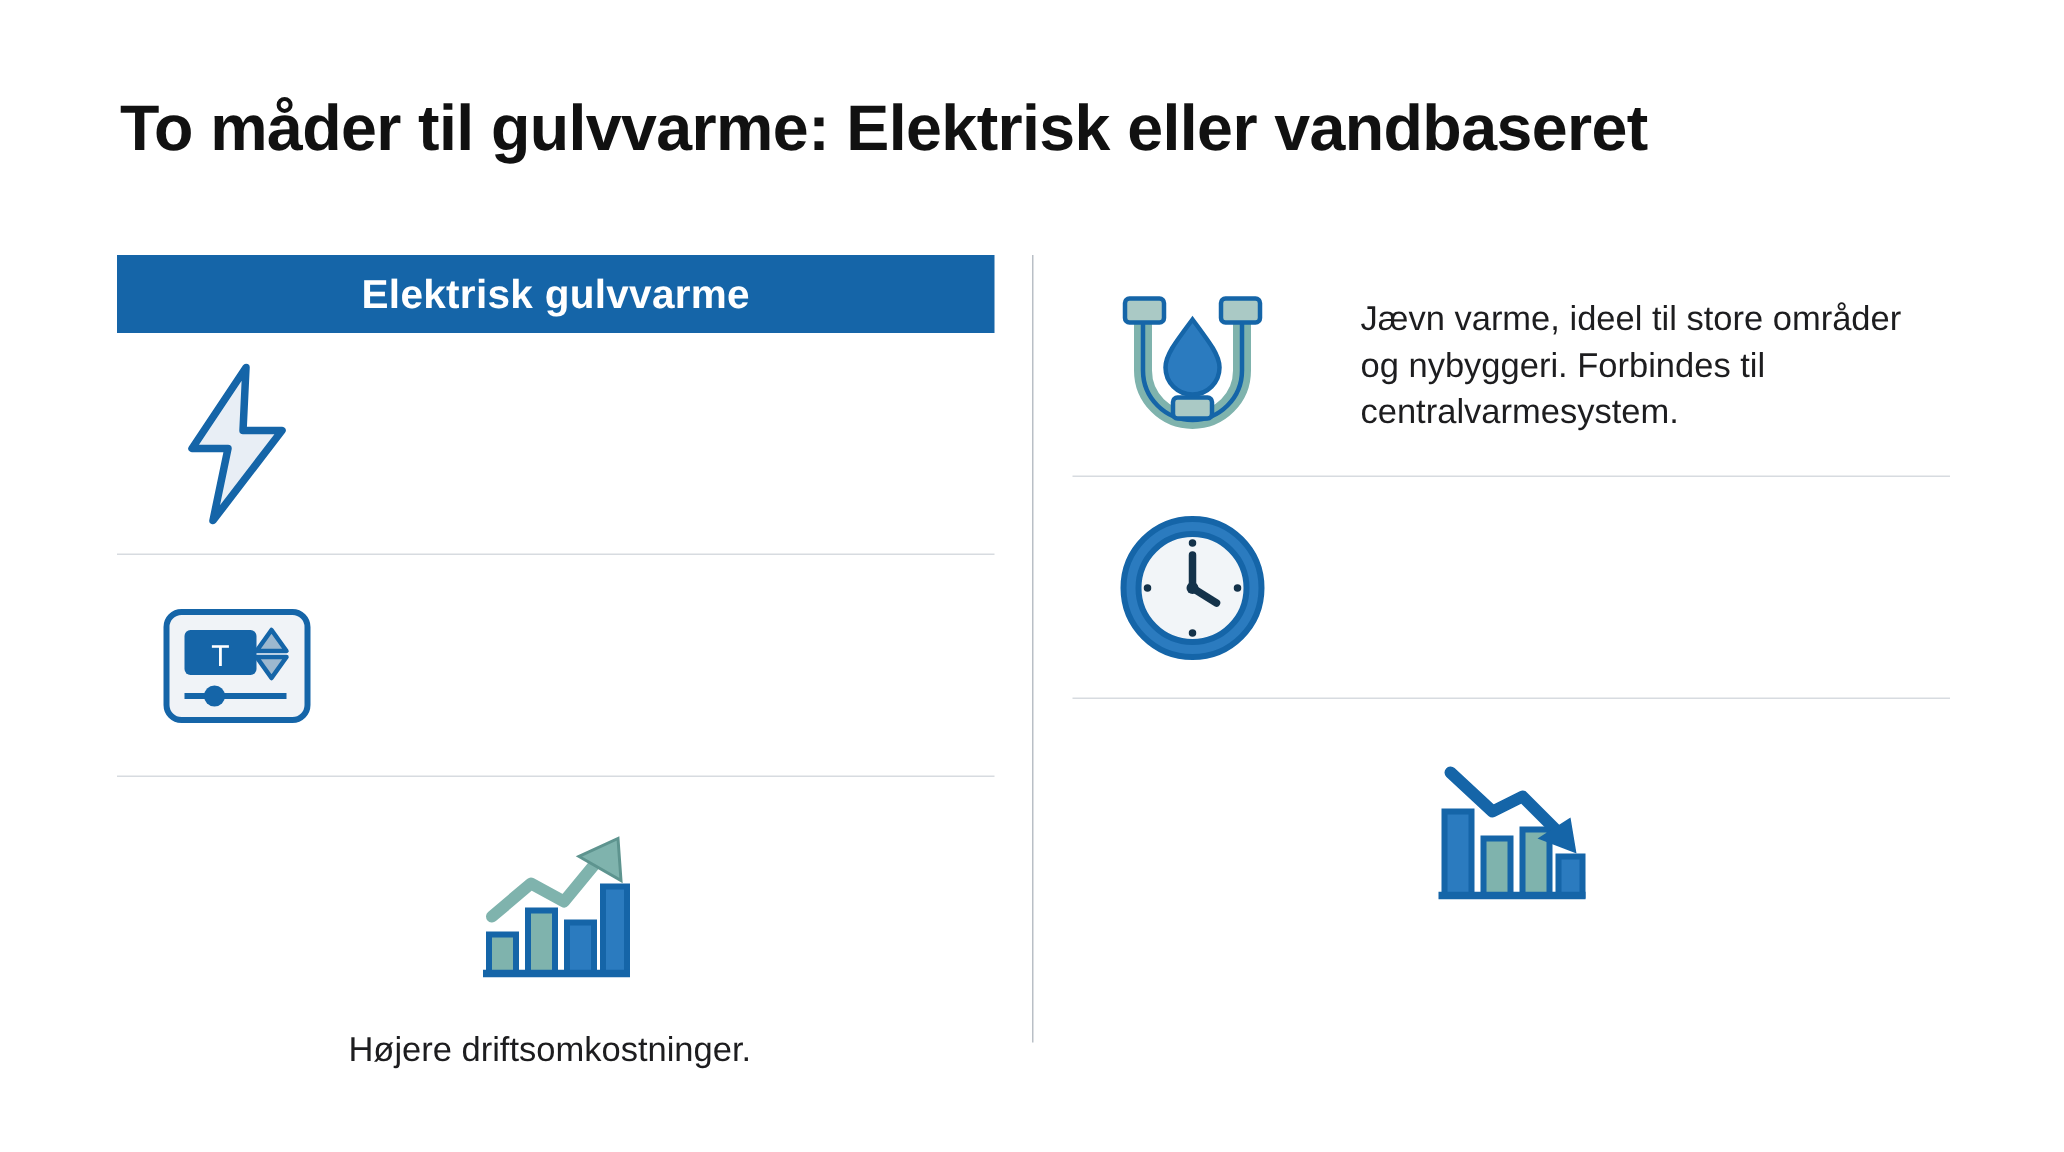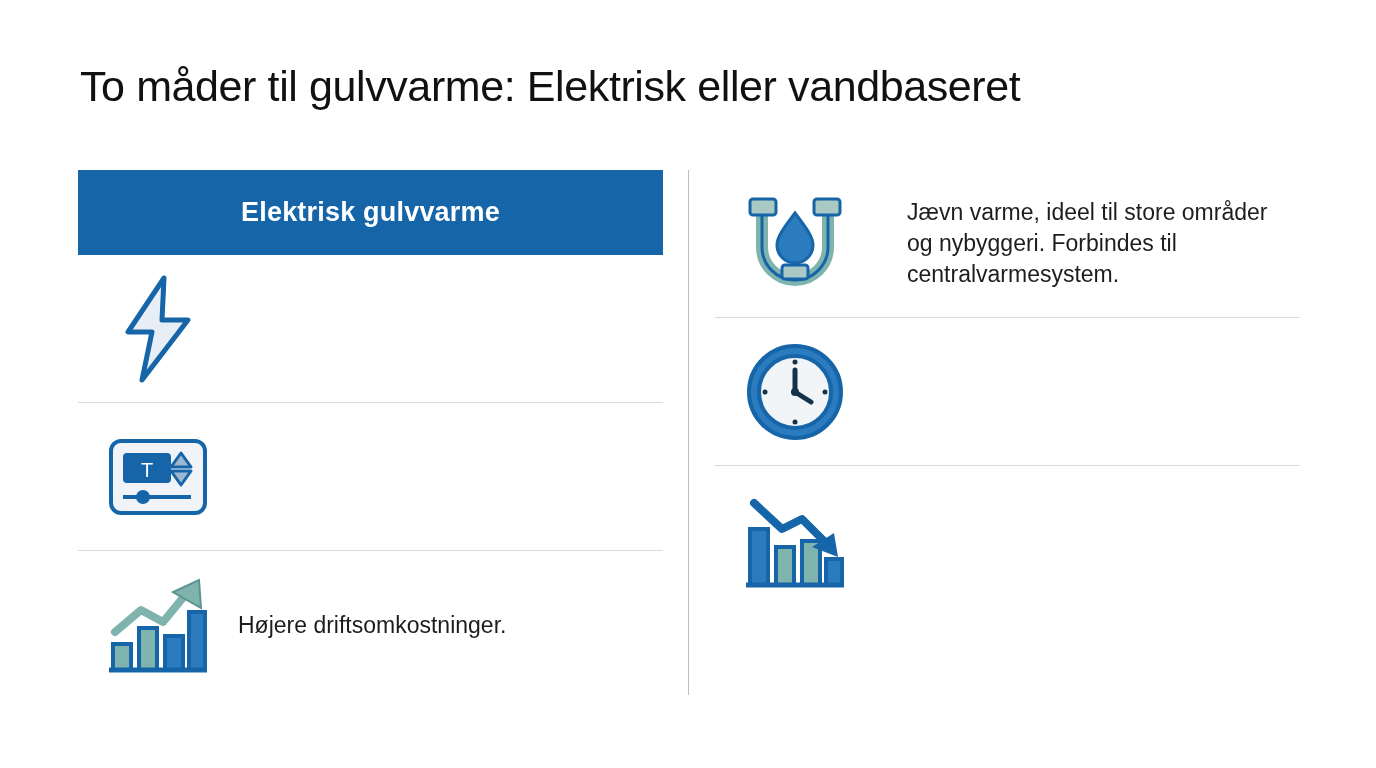--- a/index.html
+++ b/index.html
@@ -19,21 +19,21 @@
     width: 1376px;
     height: 768px;
     background: #ffffff;
   }
   .title {
     position: absolute;
     left: 80px;
     top: 62px;
     width: 1220px;
     font-size: 43px;
-    font-weight: normal;
+    font-weight: bold;
     letter-spacing: -0.4px;
     color: #111111;
     white-space: nowrap;
   }
   .columns {
     position: absolute;
     left: 78px;
     top: 170px;
     width: 1222px;
     display: flex;
@@ -45,21 +45,21 @@
   .col-left { margin-right: 52px; }
   .divider {
     position: absolute;
     left: 688px;
     top: 170px;
     width: 1px;
     height: 525px;
     background: #b9bfc6;
   }
   .col-header {
-    height: 85px;
+    height: 52px;
     background: #1565a8;
     color: #ffffff;
     display: flex;
     align-items: center;
     justify-content: center;
     font-size: 27px;
     font-weight: bold;
     letter-spacing: 0.2px;
   }
   .rows {
@@ -69,20 +69,21 @@
   .row {
     display: flex;
     align-items: center;
     min-height: 148px;
     border-bottom: 1px solid #d7dbe0;
     padding: 6px 0;
     box-sizing: border-box;
   }
   .row.last {
     border-bottom: none;
+    flex-direction: column;
   }
   .row-icon {
     width: 160px;
     flex: 0 0 160px;
     display: flex;
     align-items: center;
     justify-content: center;
   }
   .row-text {
     font-size: 23px;

